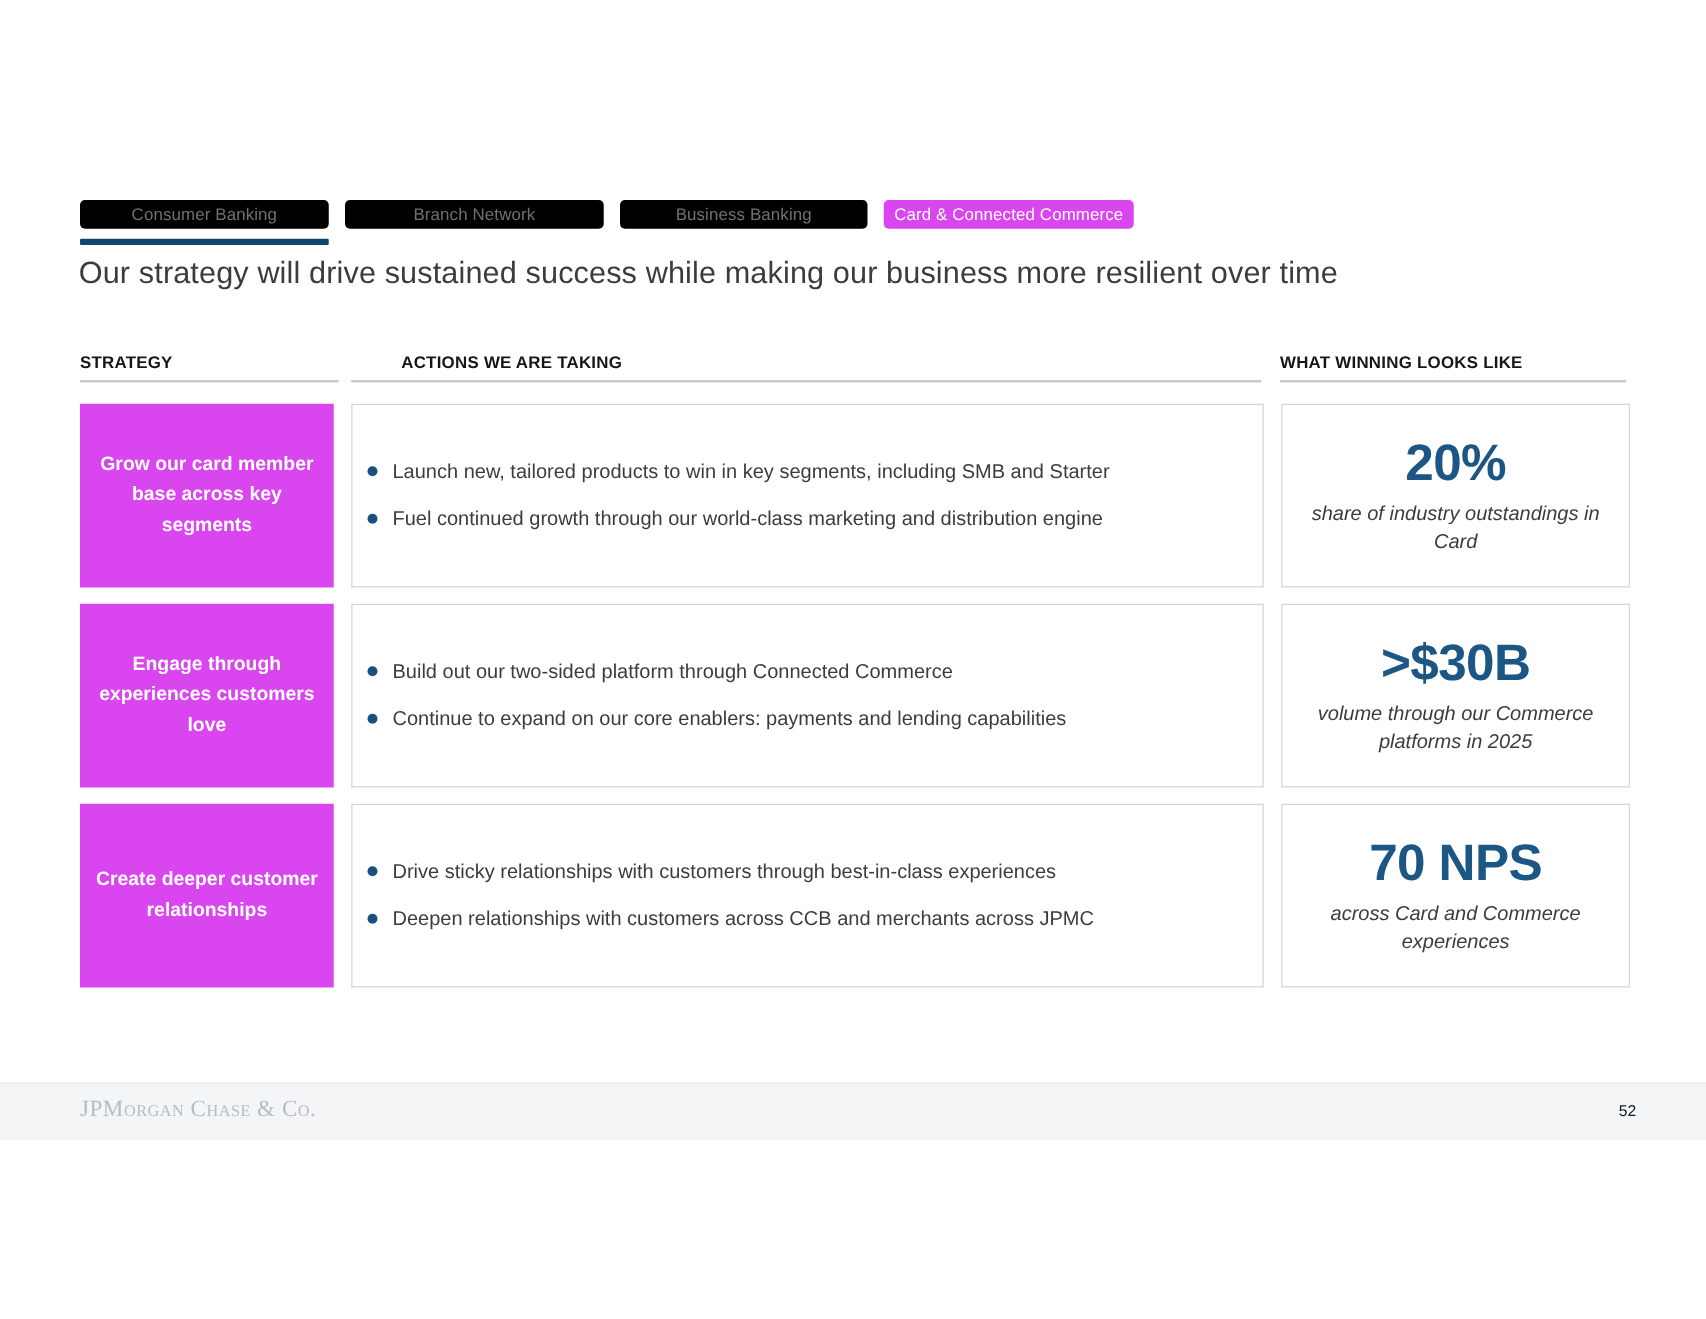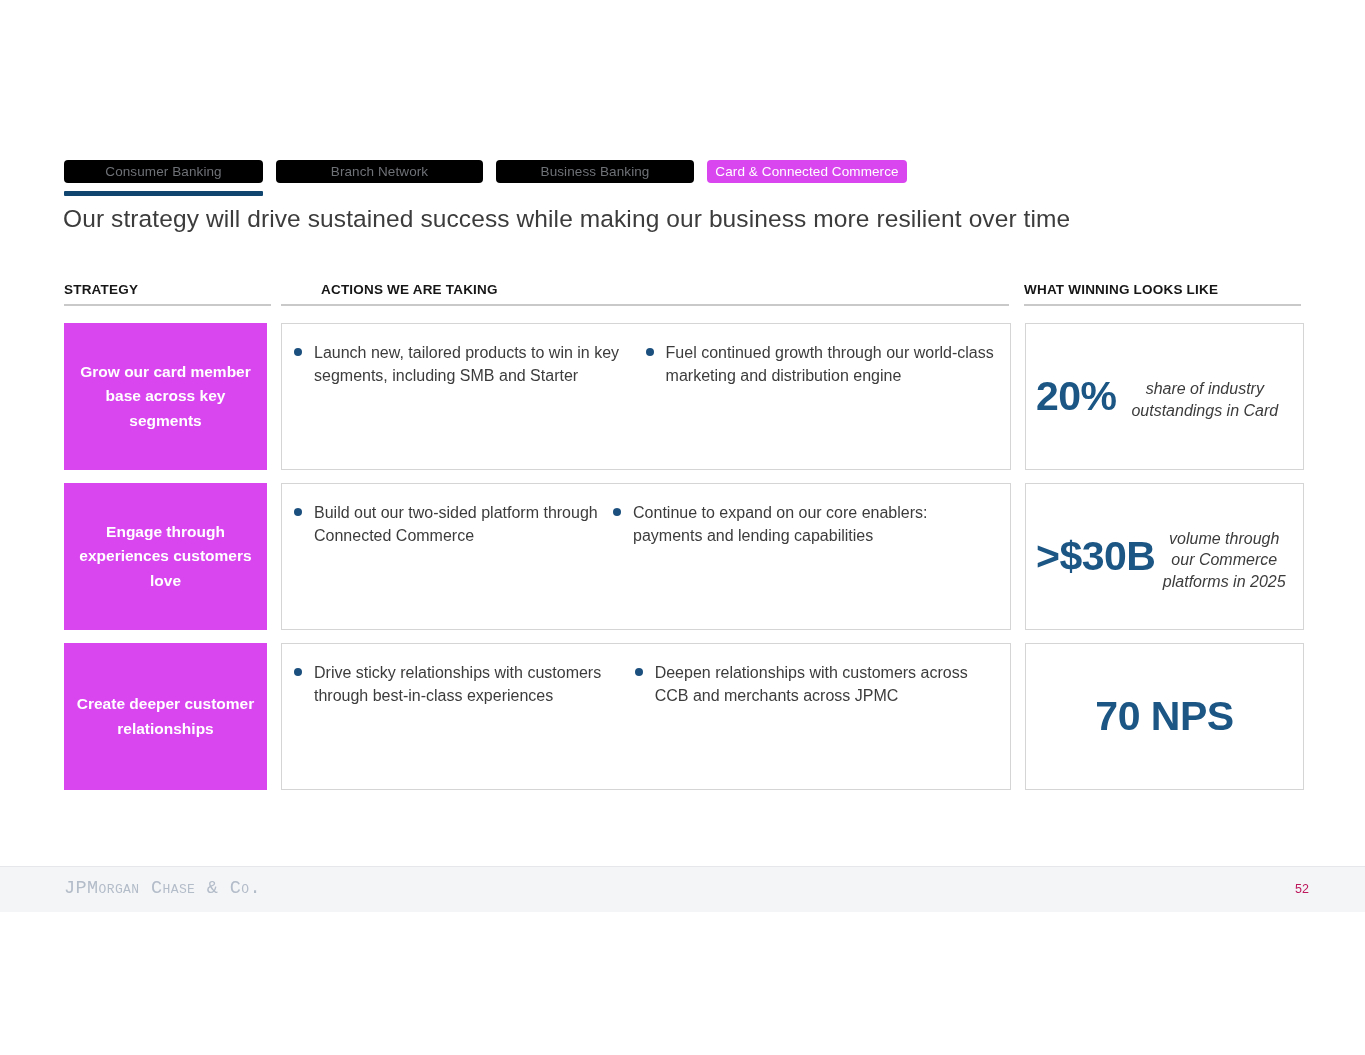--- a/index.html
+++ b/index.html
@@ -133,21 +133,21 @@
     padding: 6px 12px;
   }
 
   .actions-box {
     margin-left: 14px;
     width: 730px;
     flex: 0 0 730px;
     border: 1px solid #d5d5d5;
     background: #ffffff;
     display: flex;
-    flex-direction: row;
+    flex-direction: column;
     justify-content: center;
     padding: 10px 16px 10px 12px;
   }
   .bullet-item {
     display: flex;
     align-items: flex-start;
     font-size: 16px;
     color: #3c3c3c;
     line-height: 1.45;
     margin: 7px 0;
@@ -162,21 +162,21 @@
     margin-right: 12px;
   }
 
   .metric-box {
     margin-left: 14px;
     width: 279px;
     flex: 0 0 279px;
     border: 1px solid #d5d5d5;
     background: #ffffff;
     display: flex;
-    flex-direction: row;
+    flex-direction: column;
     align-items: center;
     justify-content: center;
     text-align: center;
     padding: 8px 10px;
   }
   .metric-value {
     font-size: 41px;
     font-weight: bold;
     color: #1b5685;
     letter-spacing: -.5px;
@@ -197,33 +197,33 @@
     top: 866px;
     width: 1365px;
     height: 46px;
     background: #f4f5f7;
     border-top: 1px solid #e6e7ea;
   }
   .footer-logo {
     position: absolute;
     left: 64px;
     top: 11px;
-    font-family: Liberation Mono, monospace;
+    font-family: Liberation Serif, serif;
     font-size: 18.5px;
     color: #b3bcc9;
     font-variant: small-caps;
     letter-spacing: .4px;
     white-space: nowrap;
   }
   .page-number {
     position: absolute;
     right: 56px;
     top: 15px;
     font-size: 12.5px;
-    color: #be185d;
+    color: #0f172a;
   }
 </style>
 </head>
 <body>
 
 <div id="slide">
 
   <div class="tabbar">
 
     <div class="tab-wrap">
@@ -306,20 +306,21 @@
           <span class="bullet-dot"></span>
           <span>Drive sticky relationships with customers through best-in-class experiences</span>
         </div>
         <div class="bullet-item">
           <span class="bullet-dot"></span>
           <span>Deepen relationships with customers across CCB and merchants across JPMC</span>
         </div>
       </div>
       <div class="metric-box">
         <div class="metric-value">70 NPS</div>
+        <div class="metric-label">across Card and Commerce experiences</div>
       </div>
     </div>
 
   </div>
 
   <div class="footer">
     <div class="footer-logo">JPMorgan Chase &amp; Co.</div>
     <div class="page-number">52</div>
   </div>
 

